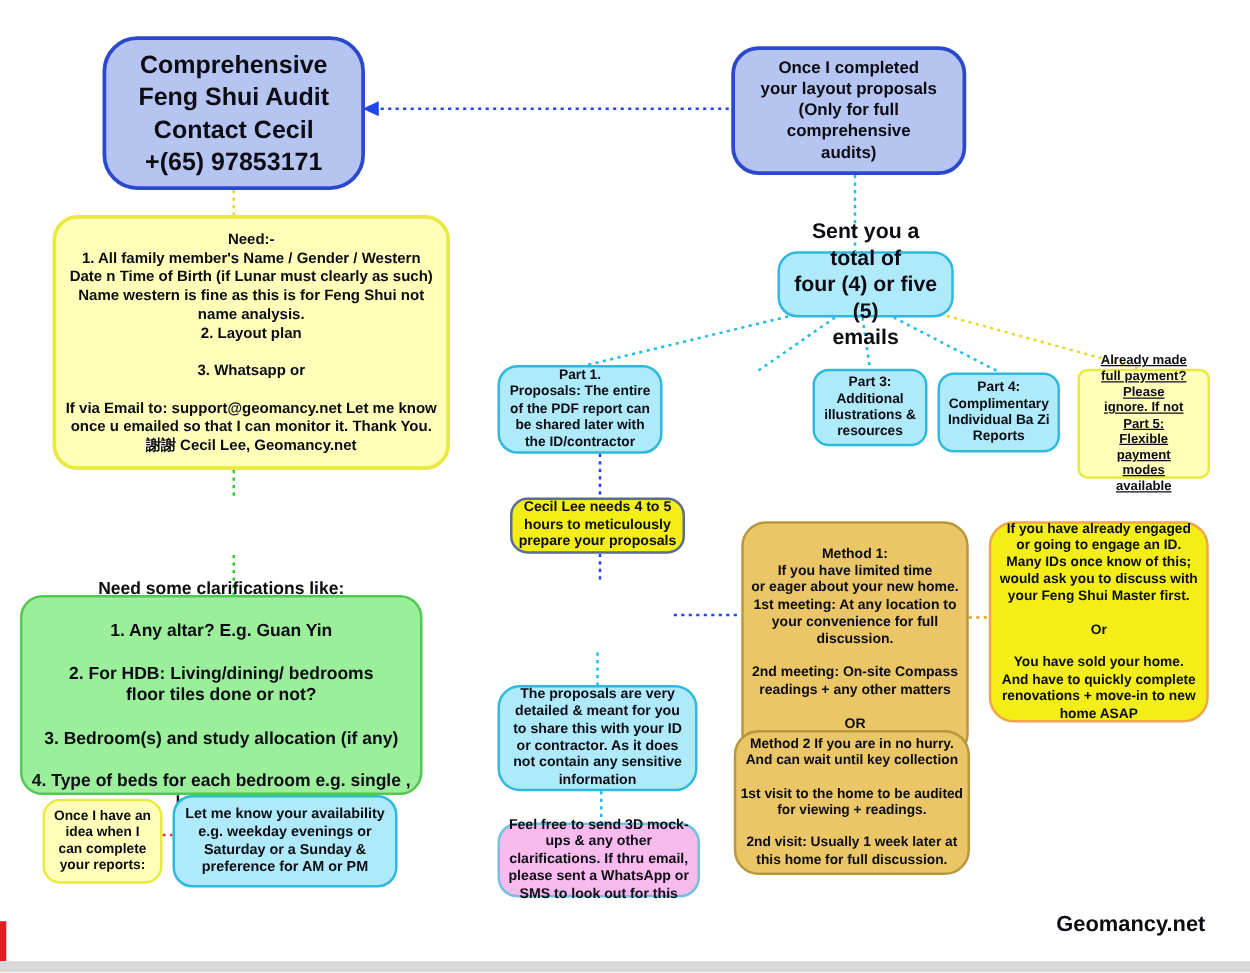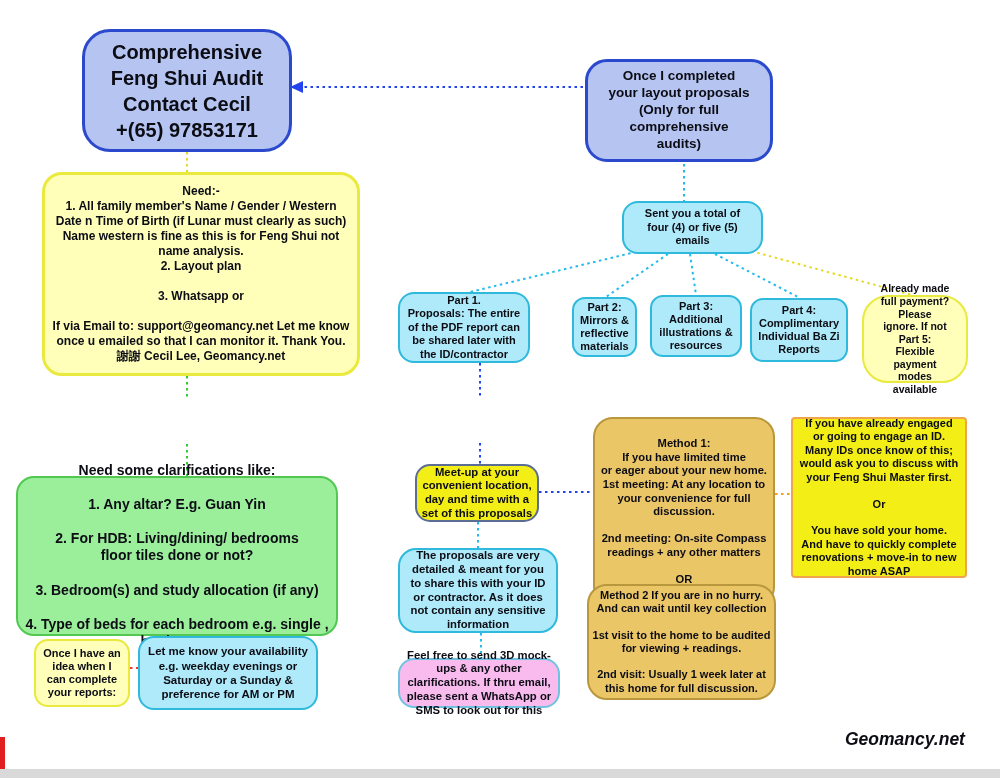--- a/index.html
+++ b/index.html
@@ -18,41 +18,41 @@
   .c-blue{stroke:var(--line-blue);}
   .c-cyan{stroke:var(--line-cyan);}
   .c-yellow{stroke:var(--line-yellow);}
   .c-green{stroke:var(--line-green);}
   .c-orange{stroke:var(--line-orange);}
   .c-red{stroke:var(--line-red);}
   .f-blue{fill:var(--line-blue);}
 
   
   #n-contact{left:82px;top:29px;width:210px;height:123px;background:var(--blue-fill);border:3px solid var(--blue-border);border-radius:28px;font-size:20px;line-height:1.3;}
-  #n-once{left:585px;top:37px;width:188px;height:103px;background:var(--blue-fill);border:3px solid var(--blue-border);border-radius:22px;font-size:13.5px;margin-top:22px;}
+  #n-once{left:585px;top:37px;width:188px;height:103px;background:var(--blue-fill);border:3px solid var(--blue-border);border-radius:22px;font-size:13.5px;}
   #n-need{left:42px;top:172px;width:318px;height:204px;background:var(--pale-yellow-fill);border:3px solid var(--pale-yellow-border);border-radius:20px;font-size:12px;}
   #n-dates{left:34px;top:397px;width:306px;height:47px;background:var(--orange-fill);border:2.5px solid var(--orange-border);border-radius:16px;font-size:11.5px;}
   #n-clarify{left:16px;top:476px;width:322px;height:160px;background:var(--green-fill);border:2.5px solid var(--green-border);border-radius:18px;font-size:14px;line-height:1.22;}
   #n-reports{left:34px;top:639px;width:96px;height:68px;background:var(--pale-yellow-fill);border:2.5px solid var(--pale-yellow-border);border-radius:14px;font-size:11px;line-height:1.2;}
   #n-avail{left:138px;top:636px;width:180px;height:74px;background:var(--cyan-fill);border:2.5px solid var(--cyan-border);border-radius:16px;font-size:11.5px;}
-  #n-sent{left:622px;top:201px;width:141px;height:53px;background:var(--cyan-fill);border:2.5px solid var(--cyan-border);border-radius:16px;font-size:11px;}
+  #n-sent{left:622px;top:201px;width:141px;height:53px;background:var(--cyan-fill);border:2.5px solid var(--cyan-border);border-radius:16px;font-size:17px;}
   #n-part1{left:398px;top:292px;width:132px;height:71px;background:var(--cyan-fill);border:2.5px solid var(--cyan-border);border-radius:16px;font-size:11px;line-height:1.22;}
   #n-part2{left:572px;top:297px;width:65px;height:60px;background:var(--cyan-fill);border:2.5px solid var(--cyan-border);border-radius:13px;font-size:11px;line-height:1.2;padding:2px;}
   #n-part3{left:650px;top:295px;width:92px;height:62px;background:var(--cyan-fill);border:2.5px solid var(--cyan-border);border-radius:13px;font-size:11px;line-height:1.2;}
   #n-part4{left:750px;top:298px;width:98px;height:64px;background:var(--cyan-fill);border:2.5px solid var(--cyan-border);border-radius:13px;font-size:11px;line-height:1.2;}
-  #n-part5{left:862px;top:295px;width:106px;height:88px;background:var(--pale-yellow-fill);border:2.5px solid var(--pale-yellow-border);border-radius:26px;font-size:10.5px;line-height:1.2;padding:16px;}
+  #n-part5{left:862px;top:295px;width:106px;height:88px;background:var(--pale-yellow-fill);border:2.5px solid var(--pale-yellow-border);border-radius:8px;font-size:10.5px;line-height:1.2;padding:16px;text-decoration:underline;}
   #n-prep{left:408px;top:398px;width:140px;height:45px;background:var(--bright-yellow-fill);border:2.5px solid var(--slate-border);border-radius:14px;font-size:11.3px;line-height:1.2;padding:2px;}
   #n-meetup{left:415px;top:464px;width:124px;height:58px;background:var(--bright-yellow-fill);border:2.5px solid var(--slate-border);border-radius:15px;font-size:11.3px;line-height:1.2;padding:2px;}
   #n-propdet{left:398px;top:548px;width:160px;height:85px;background:var(--cyan-fill);border:2.5px solid var(--cyan-border);border-radius:18px;font-size:11.3px;line-height:1.22;}
-  #n-mock{left:398px;top:658px;width:162px;height:50px;background:var(--pink-fill);border:2.5px solid var(--pink-border);border-radius:16px;font-size:11.3px;line-height:1.22;text-align:center;}
+  #n-mock{left:398px;top:658px;width:162px;height:60px;background:var(--pink-fill);border:2.5px solid var(--pink-border);border-radius:16px;font-size:11.3px;line-height:1.22;text-align:center;}
   #n-m1{left:593px;top:417px;width:182px;height:190px;background:var(--tan-fill);border:2.5px solid var(--tan-border);border-radius:20px;font-size:11.2px;line-height:1.22;}
-  #n-engaged{left:791px;top:417px;width:176px;height:161px;background:var(--bright-yellow-fill);border:2.5px solid var(--orange-border);border-radius:4px;font-size:11px;line-height:1.22;}
+  #n-engaged{left:791px;top:417px;width:176px;height:161px;background:var(--bright-yellow-fill);border:2.5px solid var(--orange-border);border-radius:20px;font-size:11px;line-height:1.22;}
   #n-m2{left:587px;top:584px;width:189px;height:116px;background:var(--tan-fill);border:2.5px solid var(--tan-border);border-radius:20px;font-size:11px;line-height:1.2;padding:2px;}
 
-  .footer-brand{position:absolute;left:845px;top:729px;font-weight:bold;font-size:17.5px;color:#0c0c14;font-style:italic;}
+  .footer-brand{position:absolute;left:845px;top:729px;font-weight:bold;font-size:17.5px;color:#0c0c14;}
   .bottom-bar{position:absolute;left:0;top:769px;width:1000px;height:9px;background:var(--bottom-bar);}
   .left-red{position:absolute;left:0;top:737px;width:5px;height:32px;background:var(--left-red);}
 </style>
 </head>
 <body>
 
 <div class="stage">
 
   <svg class="wires" viewBox="0 0 1000 778">
 
@@ -111,34 +111,30 @@
   <div class="box" id="n-avail">Let me know your availability
 e.g. weekday evenings or
 Saturday or a Sunday &amp;
 preference for AM or PM</div>
   <div class="box" id="n-reports">Once I have an idea when I can complete your reports:</div>
   <div class="box" id="n-sent">Sent you a total of
 four (4) or five (5)
 emails</div>
   <div class="box" id="n-part1">Part 1.
 Proposals: The entire of the PDF report can be shared later with the ID/contractor</div>
-  <div class="box" id="n-part2">Part 2:
-Mirrors &amp;
-reflective
-materials</div>
   <div class="box" id="n-part3">Part 3:
 Additional
 illustrations &amp;
 resources</div>
   <div class="box" id="n-part4">Part 4:
 Complimentary
 Individual Ba Zi
 Reports</div>
   <div class="box" id="n-part5">Already made full payment? Please ignore. If not Part 5: Flexible payment modes available</div>
-  <div class="box" id="n-meetup">Meet-up at your convenient location, day and time with a set of this proposals</div>
+  <div class="box" id="n-prep">Cecil Lee needs 4 to 5 hours to meticulously prepare your proposals</div>
   <div class="box" id="n-propdet">The proposals are very detailed &amp; meant for you to share this with your ID or contractor. As it does not contain any sensitive information</div>
   <div class="box" id="n-mock">Feel free to send 3D mock-ups &amp; any other clarifications. If thru email, please sent a WhatsApp or SMS to look out for this</div>
   <div class="box" id="n-m1">Method 1:
 If you have limited time
 or eager about your new home.
 1st meeting: At any location to your convenience for full discussion.
 
 2nd meeting: On-site Compass readings + any other matters
 
 OR</div>

